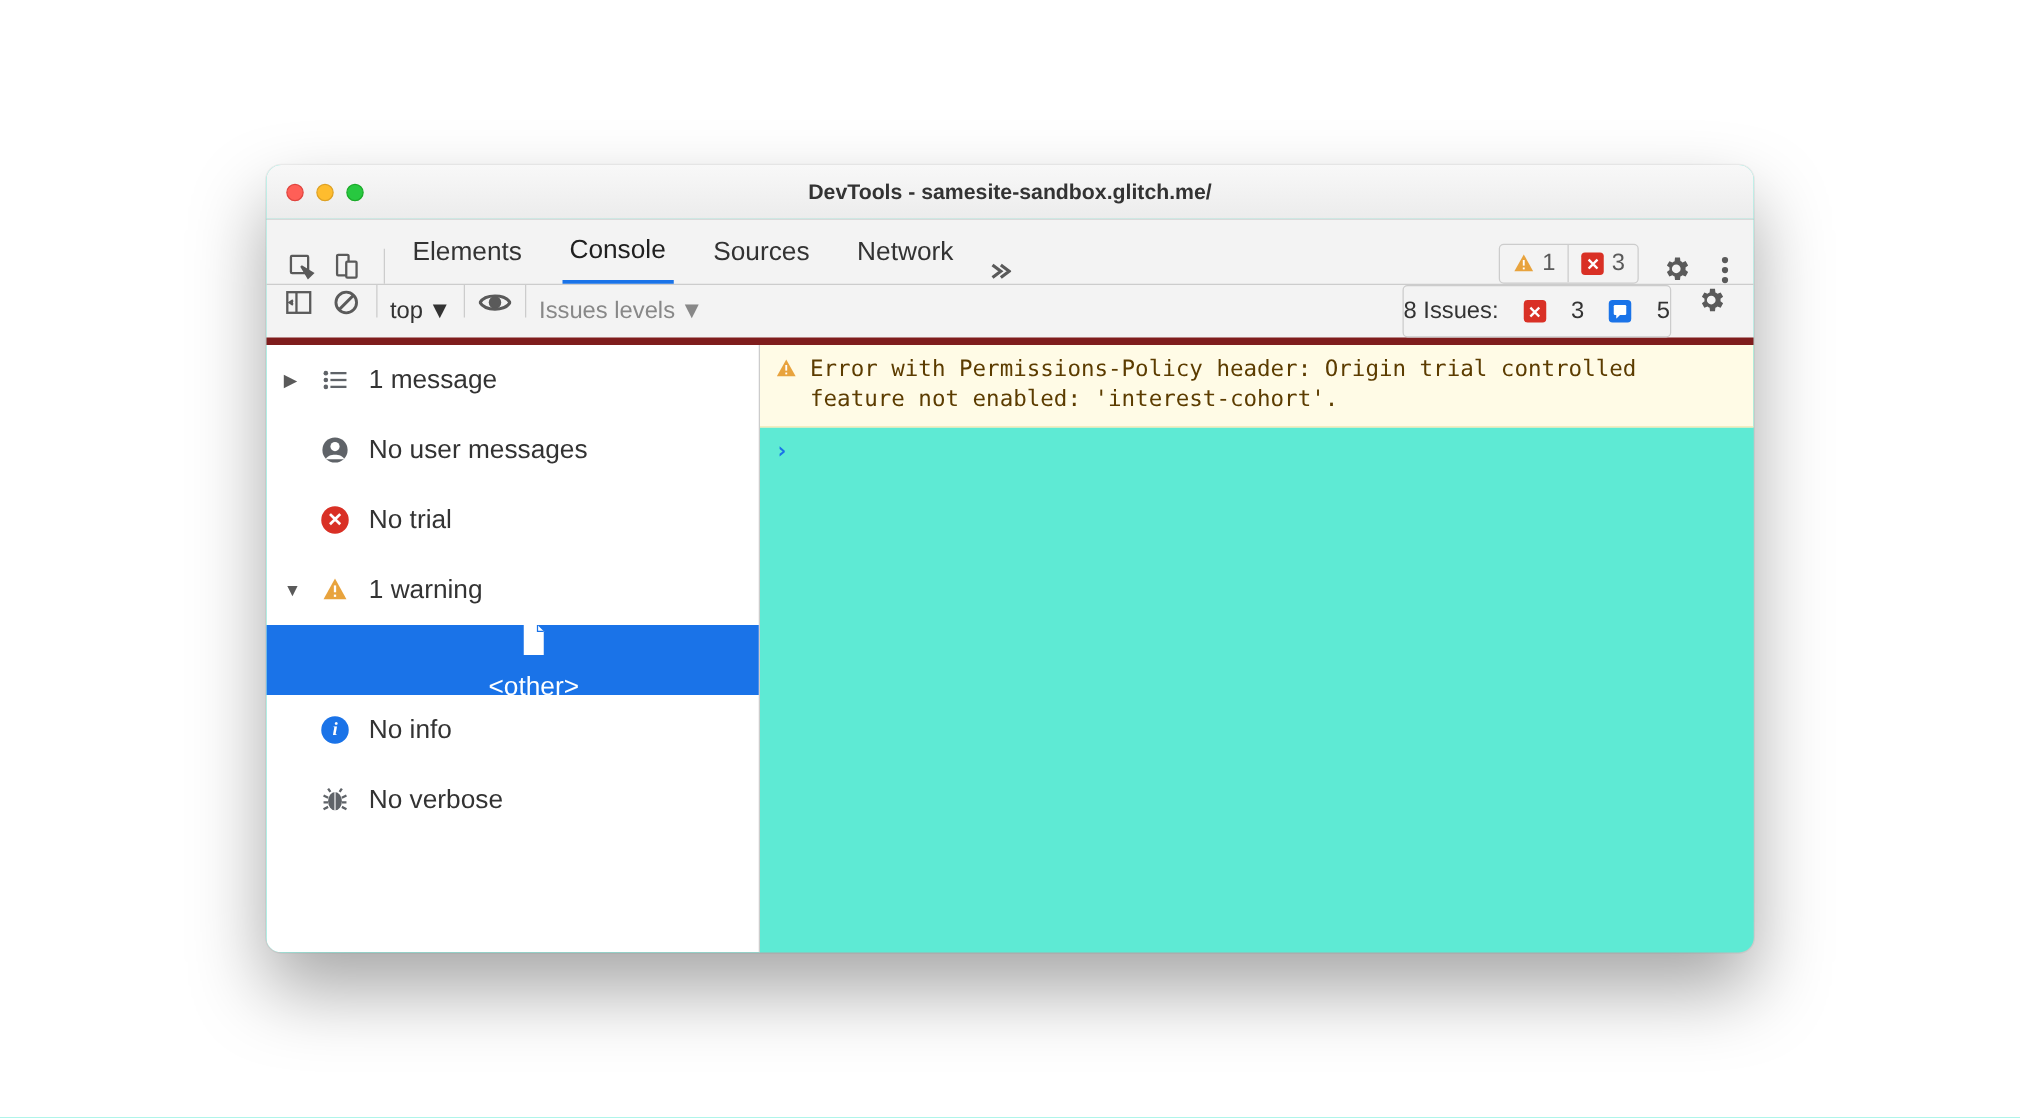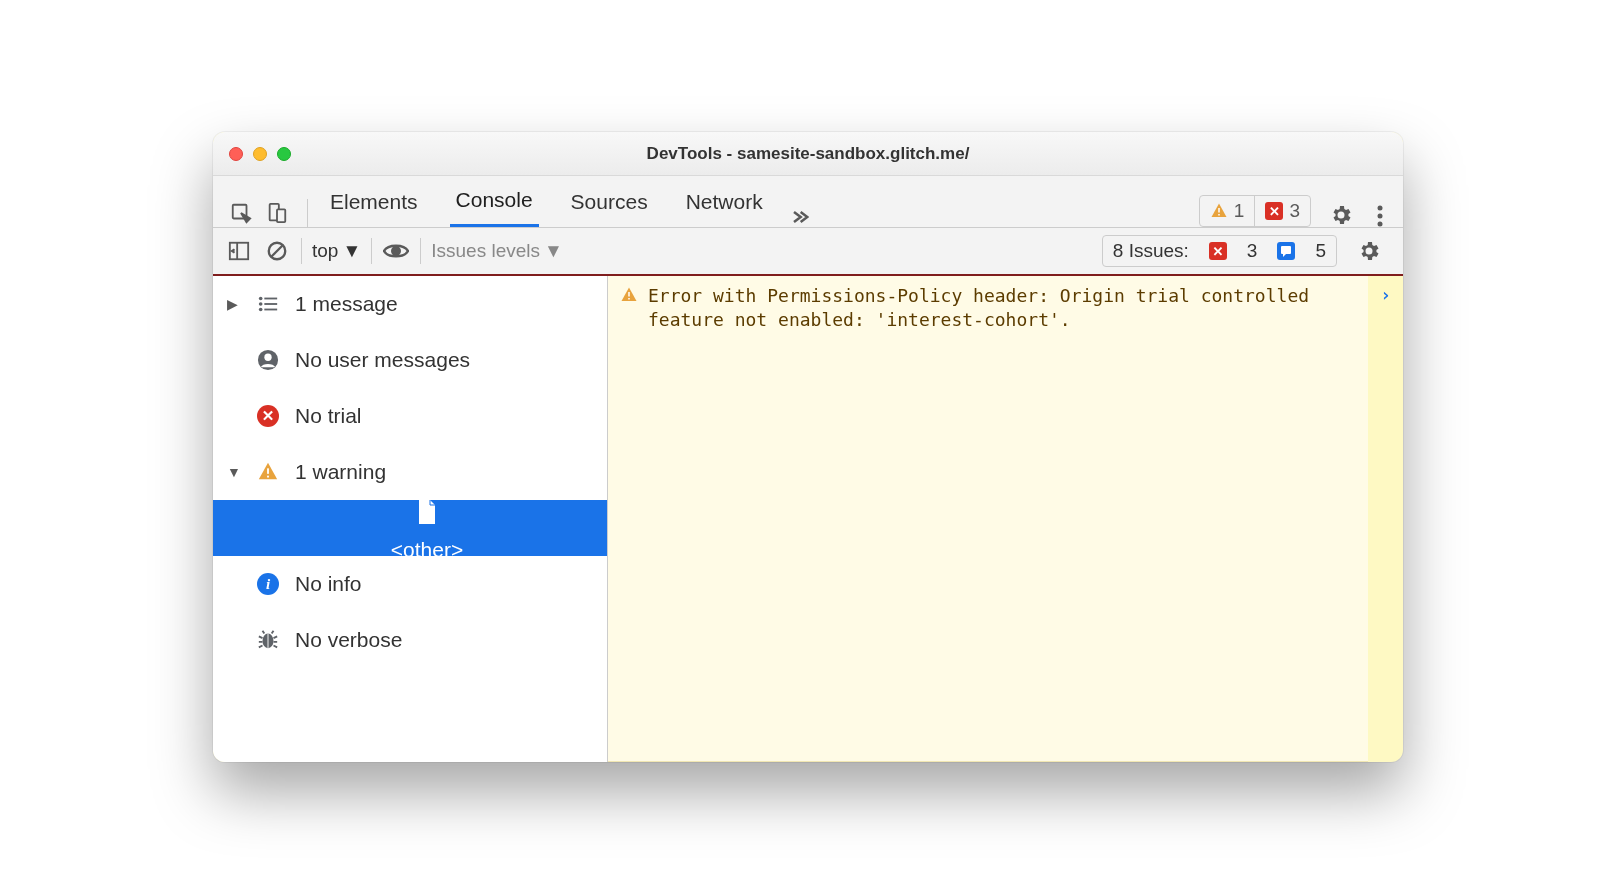--- a/index.html
+++ b/index.html
@@ -9,21 +9,21 @@
     display: flex;
     align-items: center;
     justify-content: center;
     width: 1616px;
     height: 894px;
   }
   .window {
     width: 1190px;
     height: 630px;
     border-radius: 12px;
-    background: #fef9c3;
+    background: #5eead4;
     box-shadow: 0 30px 60px rgba(0,0,0,0.35), 0 0 0 1px rgba(0,0,0,0.05);
     overflow: hidden;
     display: flex;
     flex-direction: column;
   }
   .titlebar {
     height: 44px;
     background: linear-gradient(#f8f8f8,#ececec);
     border-bottom: 1px solid #d9d9d9;
     display: flex;
@@ -60,53 +60,52 @@
   .badge { display:flex; align-items:center; gap:6px; padding:4px 10px; font-size:19px; cursor:pointer; }
   .badge + .badge { border-left:1px solid #ccc; }
   .warn-tri { color:#e8a33d; }
   .err-sq { width:18px;height:18px;background:#d93025;border-radius:3px;display:inline-flex;align-items:center;justify-content:center;color:#fff;font-size:13px;font-weight:bold; }
   .gear { cursor:pointer; padding:0 10px; }
   .dots { cursor:pointer; padding:0 6px; }
 
   .subbar {
     height:48px;
     background:#f3f3f3;
-    border-bottom:2px solid #7f1d1d;
+    border-bottom:6px solid #7f1d1d;
     display:flex;
-    align-items:center;
     padding:0 12px;
     gap:10px;
     font-size:19px;
     color:#5a5a5a;
   }
   .subbar .icon-btn { width:28px;height:28px;display:flex;align-items:center;justify-content:center;cursor:pointer; }
   .subbar .sep { width:1px; height:26px; background:#ccc; }
   .ctx { display:flex; align-items:center; gap:4px; cursor:pointer; color:#333; font-size:19px;}
   .filter-input { width:250px; height:32px; border:1px solid #ccc; background:#fff; padding:0 10px; font-size:18px; color:#888; }
   .levels { display:flex; align-items:center; gap:4px; color:#888; cursor:pointer; }
-  .issues-btn { border:1px solid #ccc; border-radius:4px; padding:4px 10px; display:flex; align-items:center; gap:20px; cursor:pointer; color:#333; font-size:19px;}
+  .issues-btn { border:1px solid #ccc; border-radius:4px; padding:4px 0; display:flex; align-items:center; gap:20px; cursor:pointer; color:#333; font-size:19px;}
   .blue-sq { width:18px;height:18px;background:#1a73e8;border-radius:3px;display:inline-flex;align-items:center;justify-content:center;color:#fff;font-size:12px; }
 
   .body { flex:1; display:flex; overflow:hidden; }
   .sidebar { width:395px; border-right:1px solid #ccc; background:#fff; font-size:21px; color:#333; }
   .side-row { display:flex; align-items:center; height:56px; padding:0 14px; gap:14px; cursor:pointer; }
   .side-row .caret { width:14px; font-size:14px; color:#5a5a5a; }
   .side-row .ico { width:26px; display:flex; justify-content:center; color:#5f6368; }
   .side-row.selected { background:#1a73e8; color:#fff; }
   .side-row.selected .ico svg { fill:#fff;}
   .side-count { margin-left:auto; font-size:20px; }
   .indent { padding-left:48px;flex-direction:column; }
 
   .err-circle { width:22px;height:22px;border-radius:50%;background:#d93025;color:#fff;display:inline-flex;align-items:center;justify-content:center;font-size:15px;font-weight:bold; }
   .info-circle { width:22px;height:22px;border-radius:50%;background:#1a73e8;color:#fff;display:inline-flex;align-items:center;justify-content:center;font-size:15px;font-weight:bold;font-style:italic;font-family:serif; }
   .user-circle svg{fill:#5f6368;}
   .bug svg{fill:#5f6368;}
   .warn-tri-big svg{width:22px;height:22px;}
 
-  .content { flex:1; display:flex; flex-direction:row; font-family: Menlo, Consolas, monospace; font-size:18px; }
+  .content { flex:1; display:flex; flex-direction:column; font-family: Menlo, Consolas, monospace; font-size:18px; }
   .warn-row { background:#fffbe6; border-bottom:1px solid #f1e7b3; display:flex; padding:8px 12px; gap:10px; color:#5c3c00; line-height:1.35; }
   .warn-row .ico { flex-shrink:0; padding-top:2px; }
   .prompt-row { padding:8px 12px; color:#1a73e8; font-weight:bold; font-size:18px; }
   svg { display:block; }
 </style>
 </head>
 <body>
 
 <div class="window">
 

